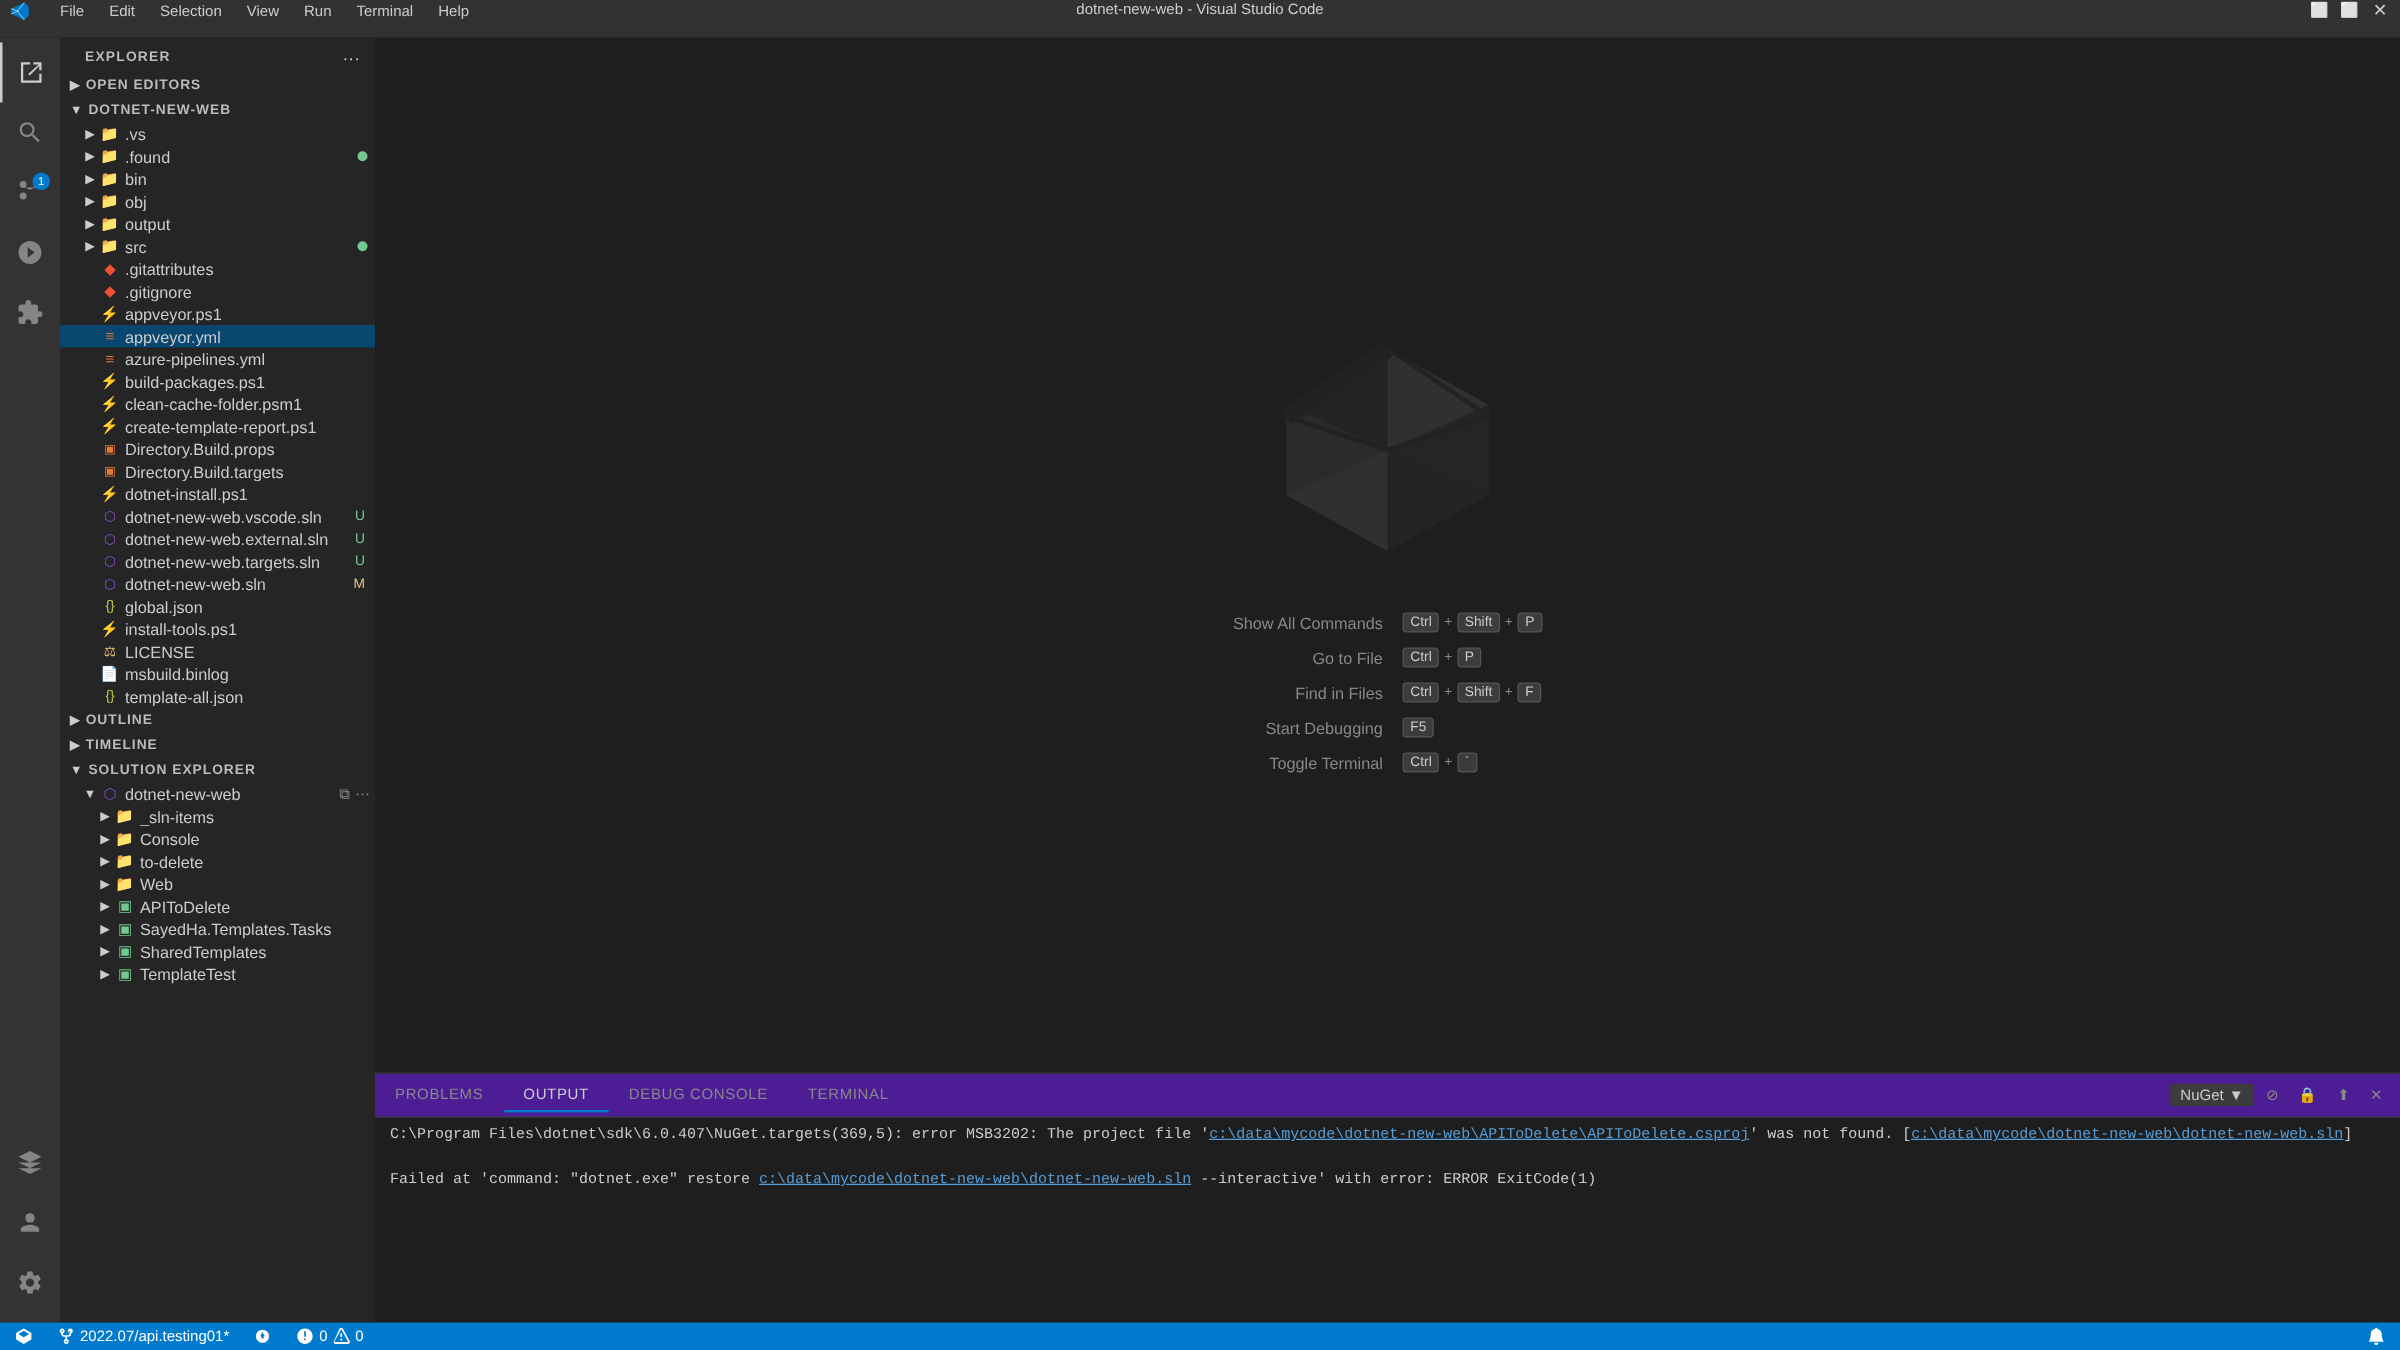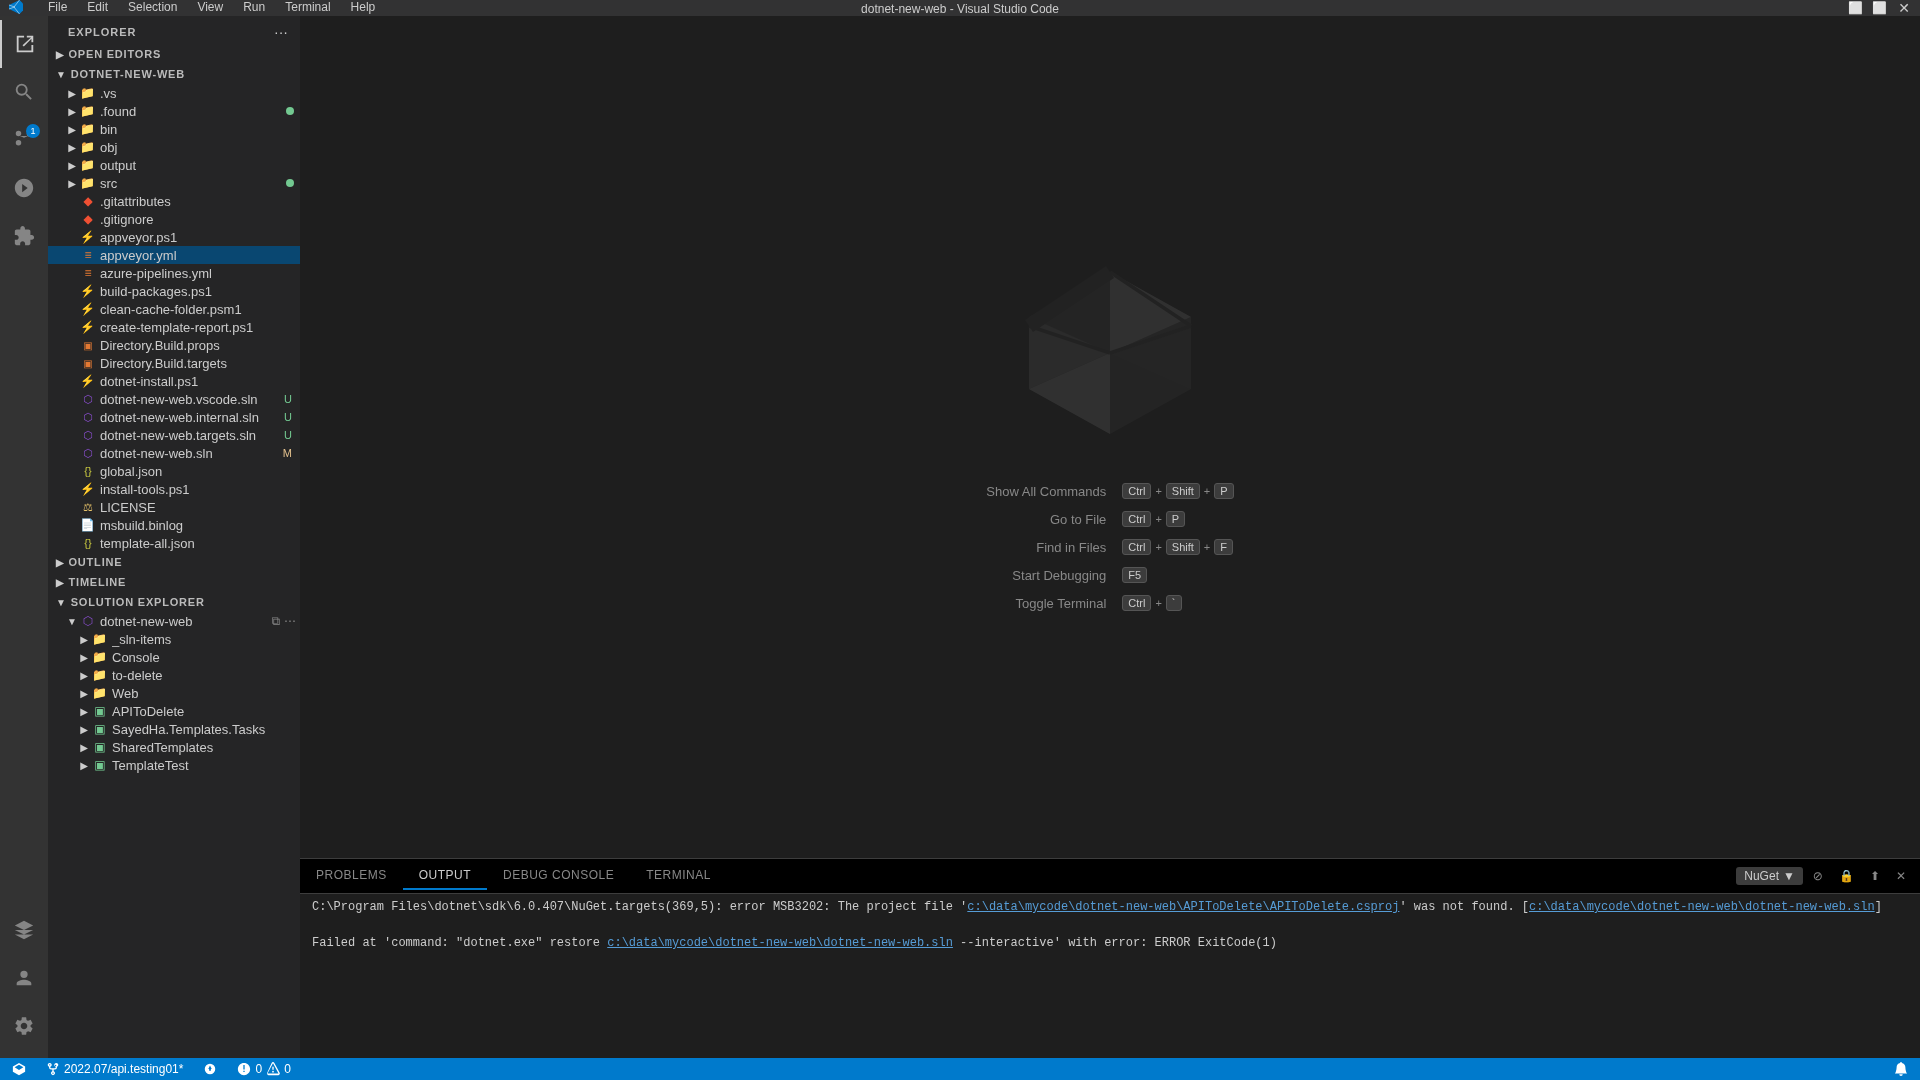--- a/index.html
+++ b/index.html
@@ -10,24 +10,24 @@
       color: #cccccc;
       font-family: 'Segoe UI', sans-serif;
       font-size: 13px;
       display: flex;
       flex-direction: column;
       overflow: hidden;
     }
 
     
     .titlebar {
-      height: 16px;
+      height: 30px;
       background: #323233;
       display: flex;
-      align-items: flex-end;
+      align-items: flex-start;
       justify-content: space-between;
       padding: 0 8px;
       flex-shrink: 0;
     }
     .titlebar-left {
       display: flex;
       align-items: center;
       gap: 16px;
     }
     .titlebar-logo {
@@ -296,21 +296,21 @@
       height: 200px;
       background: #1e1e1e;
       border-top: 1px solid #3d3d3d;
       display: flex;
       flex-direction: column;
       flex-shrink: 0;
     }
     .panel-tabs {
       display: flex;
       align-items: center;
-      background: #000000;
+      background: #4c1d95;
       border-bottom: 1px solid #3d3d3d;
       height: 35px;
       flex-shrink: 0;
     }
     .panel-tab {
       padding: 6px 16px;
       cursor: pointer;
       font-size: 12px;
       color: #888;
       text-transform: uppercase;
@@ -631,21 +631,21 @@
           <span class="tree-item-icon icon-sln" style="color:#854cc7; font-size:11px;">⬡</span>
           <span class="tree-item-name">dotnet-new-web.vscode.sln</span>
         </div>
         <span class="tree-item-badge badge-u">U</span>
       </div>
 
       <div class="tree-item" style="padding-left:16px;">
         <div class="tree-item-indent">
           <span class="tree-item-chevron" style="visibility:hidden;">▶</span>
           <span class="tree-item-icon icon-sln" style="color:#854cc7; font-size:11px;">⬡</span>
-          <span class="tree-item-name">dotnet-new-web.internal.sln</span>
+          <span class="tree-item-name">dotnet-new-web.external.sln</span>
         </div>
         <span class="tree-item-badge badge-u">U</span>
       </div>
 
       <div class="tree-item" style="padding-left:16px;">
         <div class="tree-item-indent">
           <span class="tree-item-chevron" style="visibility:hidden;">▶</span>
           <span class="tree-item-icon icon-sln" style="color:#854cc7; font-size:11px;">⬡</span>
           <span class="tree-item-name">dotnet-new-web.targets.sln</span>
         </div>

